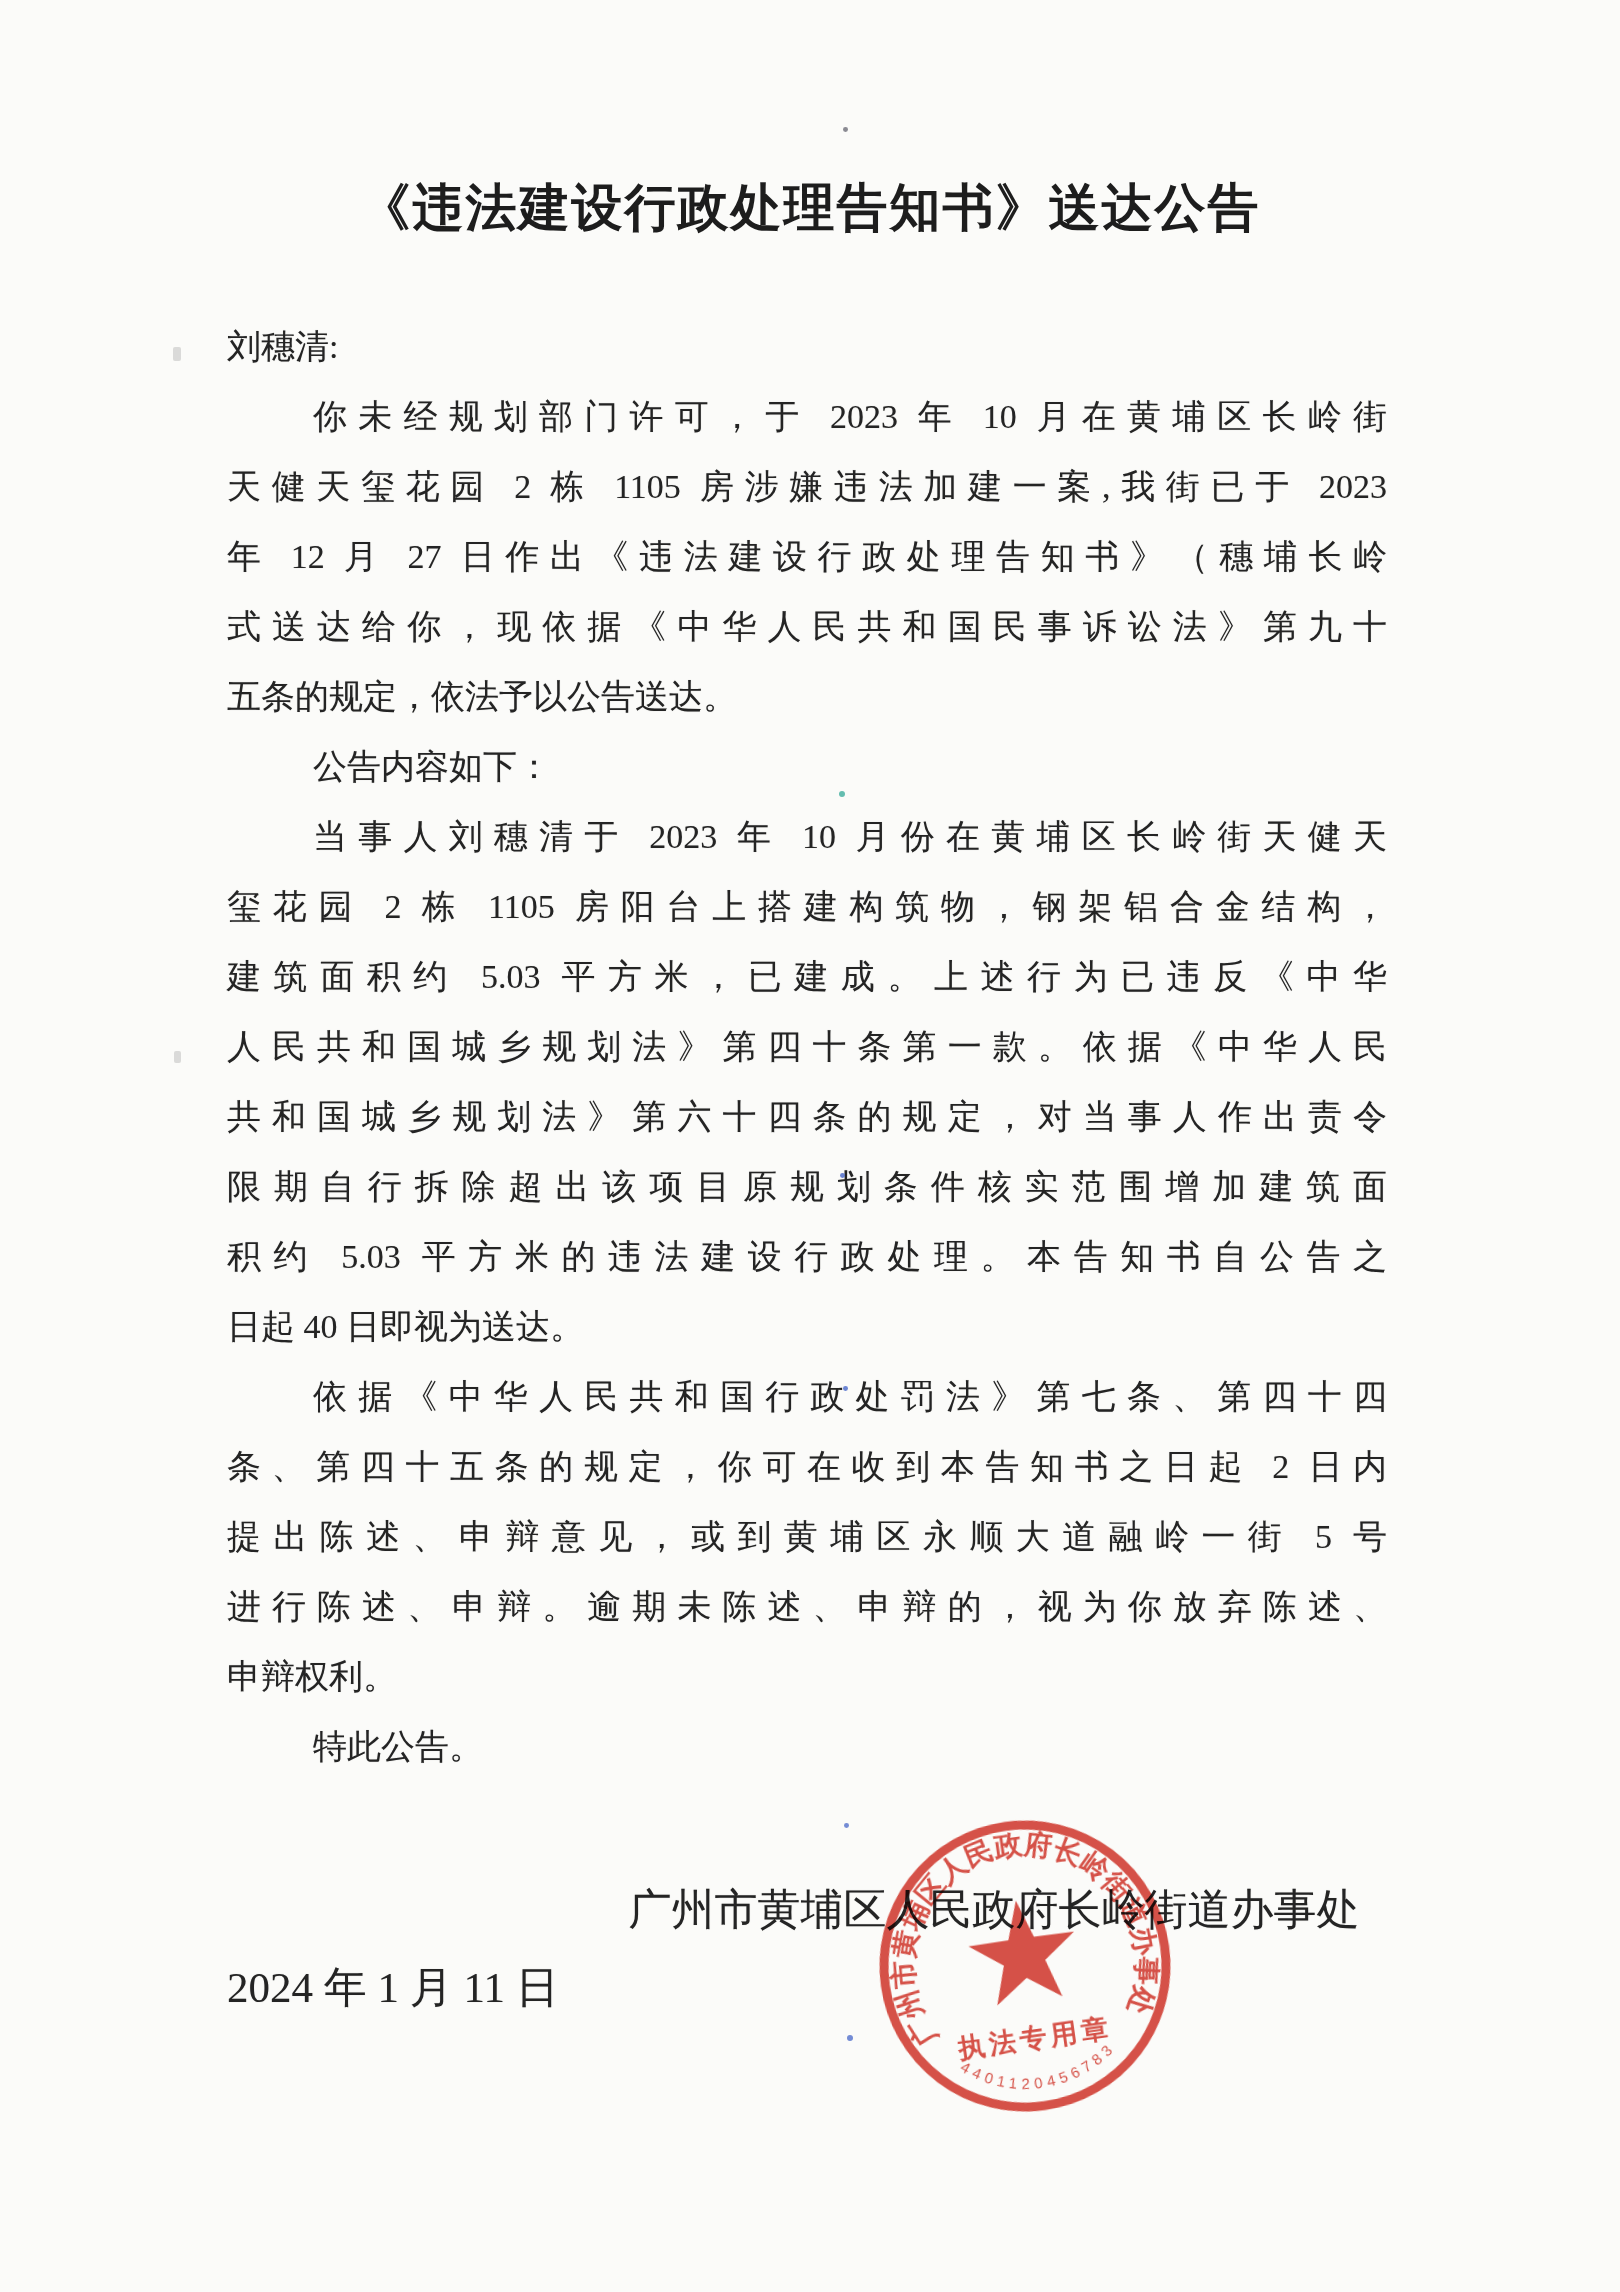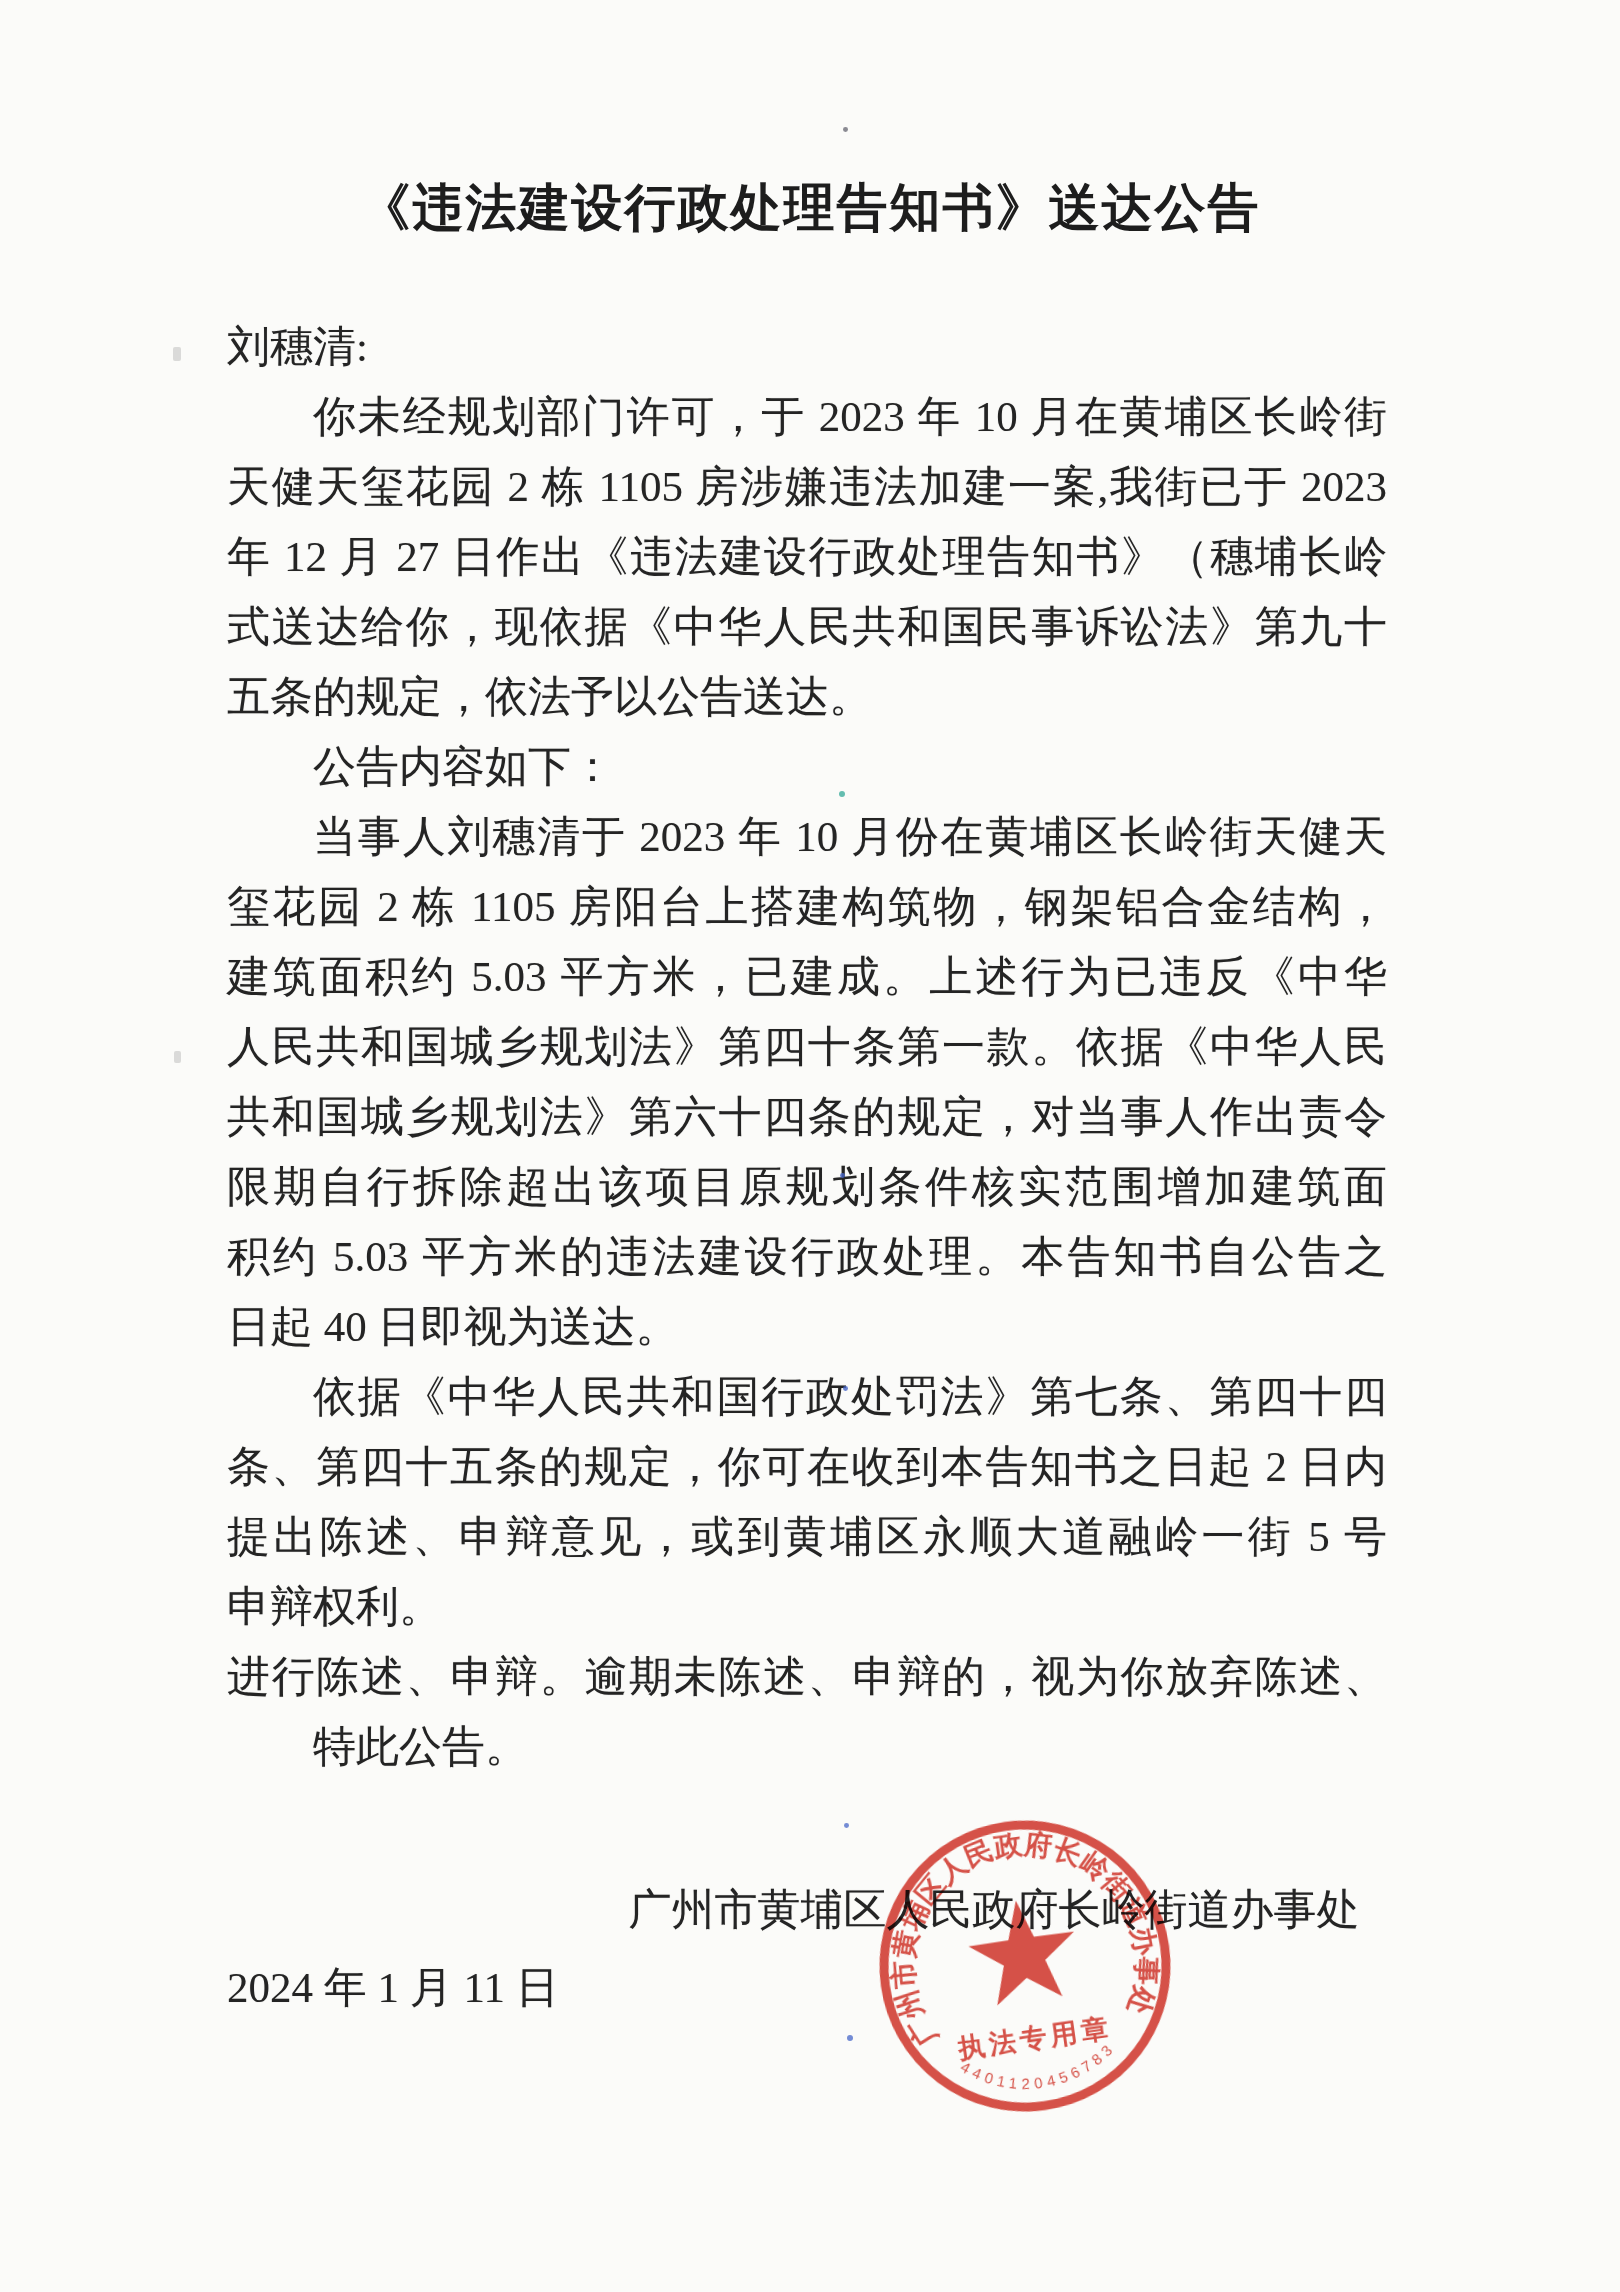--- a/index.html
+++ b/index.html
@@ -27,21 +27,21 @@
     line-height: 78px;
     letter-spacing: 2px;
     color: #1d1d1d;
   }
   .body-text {
     position: relative;
     margin: 65px 233px 0 227px;
     text-shadow: 0 0 1px rgba(40,40,40,.25);
   }
   .ln {
-    font-size: 43px;
+    font-size: 34px;
     line-height: 70px;
     white-space: normal;
   }
   .ind { text-indent: 86px; }
   .just {
     text-align: justify;
     text-align-last: justify;
   }
   .sig-block { margin-top: 93px; }
   .sig-line {
@@ -101,22 +101,22 @@
     <div class="ln just">玺花园 2 栋 1105 房阳台上搭建构筑物，钢架铝合金结构，</div>
     <div class="ln just">建筑面积约 5.03 平方米，已建成。上述行为已违反《中华</div>
     <div class="ln just">人民共和国城乡规划法》第四十条第一款。依据《中华人民</div>
     <div class="ln just">共和国城乡规划法》第六十四条的规定，对当事人作出责令</div>
     <div class="ln just">限期自行拆除超出该项目原规划条件核实范围增加建筑面</div>
     <div class="ln just">积约 5.03 平方米的违法建设行政处理。本告知书自公告之</div>
     <div class="ln">日起 40 日即视为送达。</div>
     <div class="ln ind just">依据《中华人民共和国行政处罚法》第七条、第四十四</div>
     <div class="ln just">条、第四十五条的规定，你可在收到本告知书之日起 2 日内</div>
     <div class="ln just">提出陈述、申辩意见，或到黄埔区永顺大道融岭一街 5 号</div>
+    <div class="ln just">进行陈述、申辩。逾期未陈述、申辩的，视为你放弃陈述、</div>
     <div class="ln">申辩权利。</div>
-    <div class="ln just">进行陈述、申辩。逾期未陈述、申辩的，视为你放弃陈述、</div>
     <div class="ln ind">特此公告。</div>
 
     <div class="sig-block">
       <div class="sig-line">广州市黄埔区人民政府长岭街道办事处</div>
       <div class="date-line">2024 年 1 月 11 日</div>
     </div>
   </div>
 
   <svg class="seal" viewBox="0 0 300 300">
     <defs>

